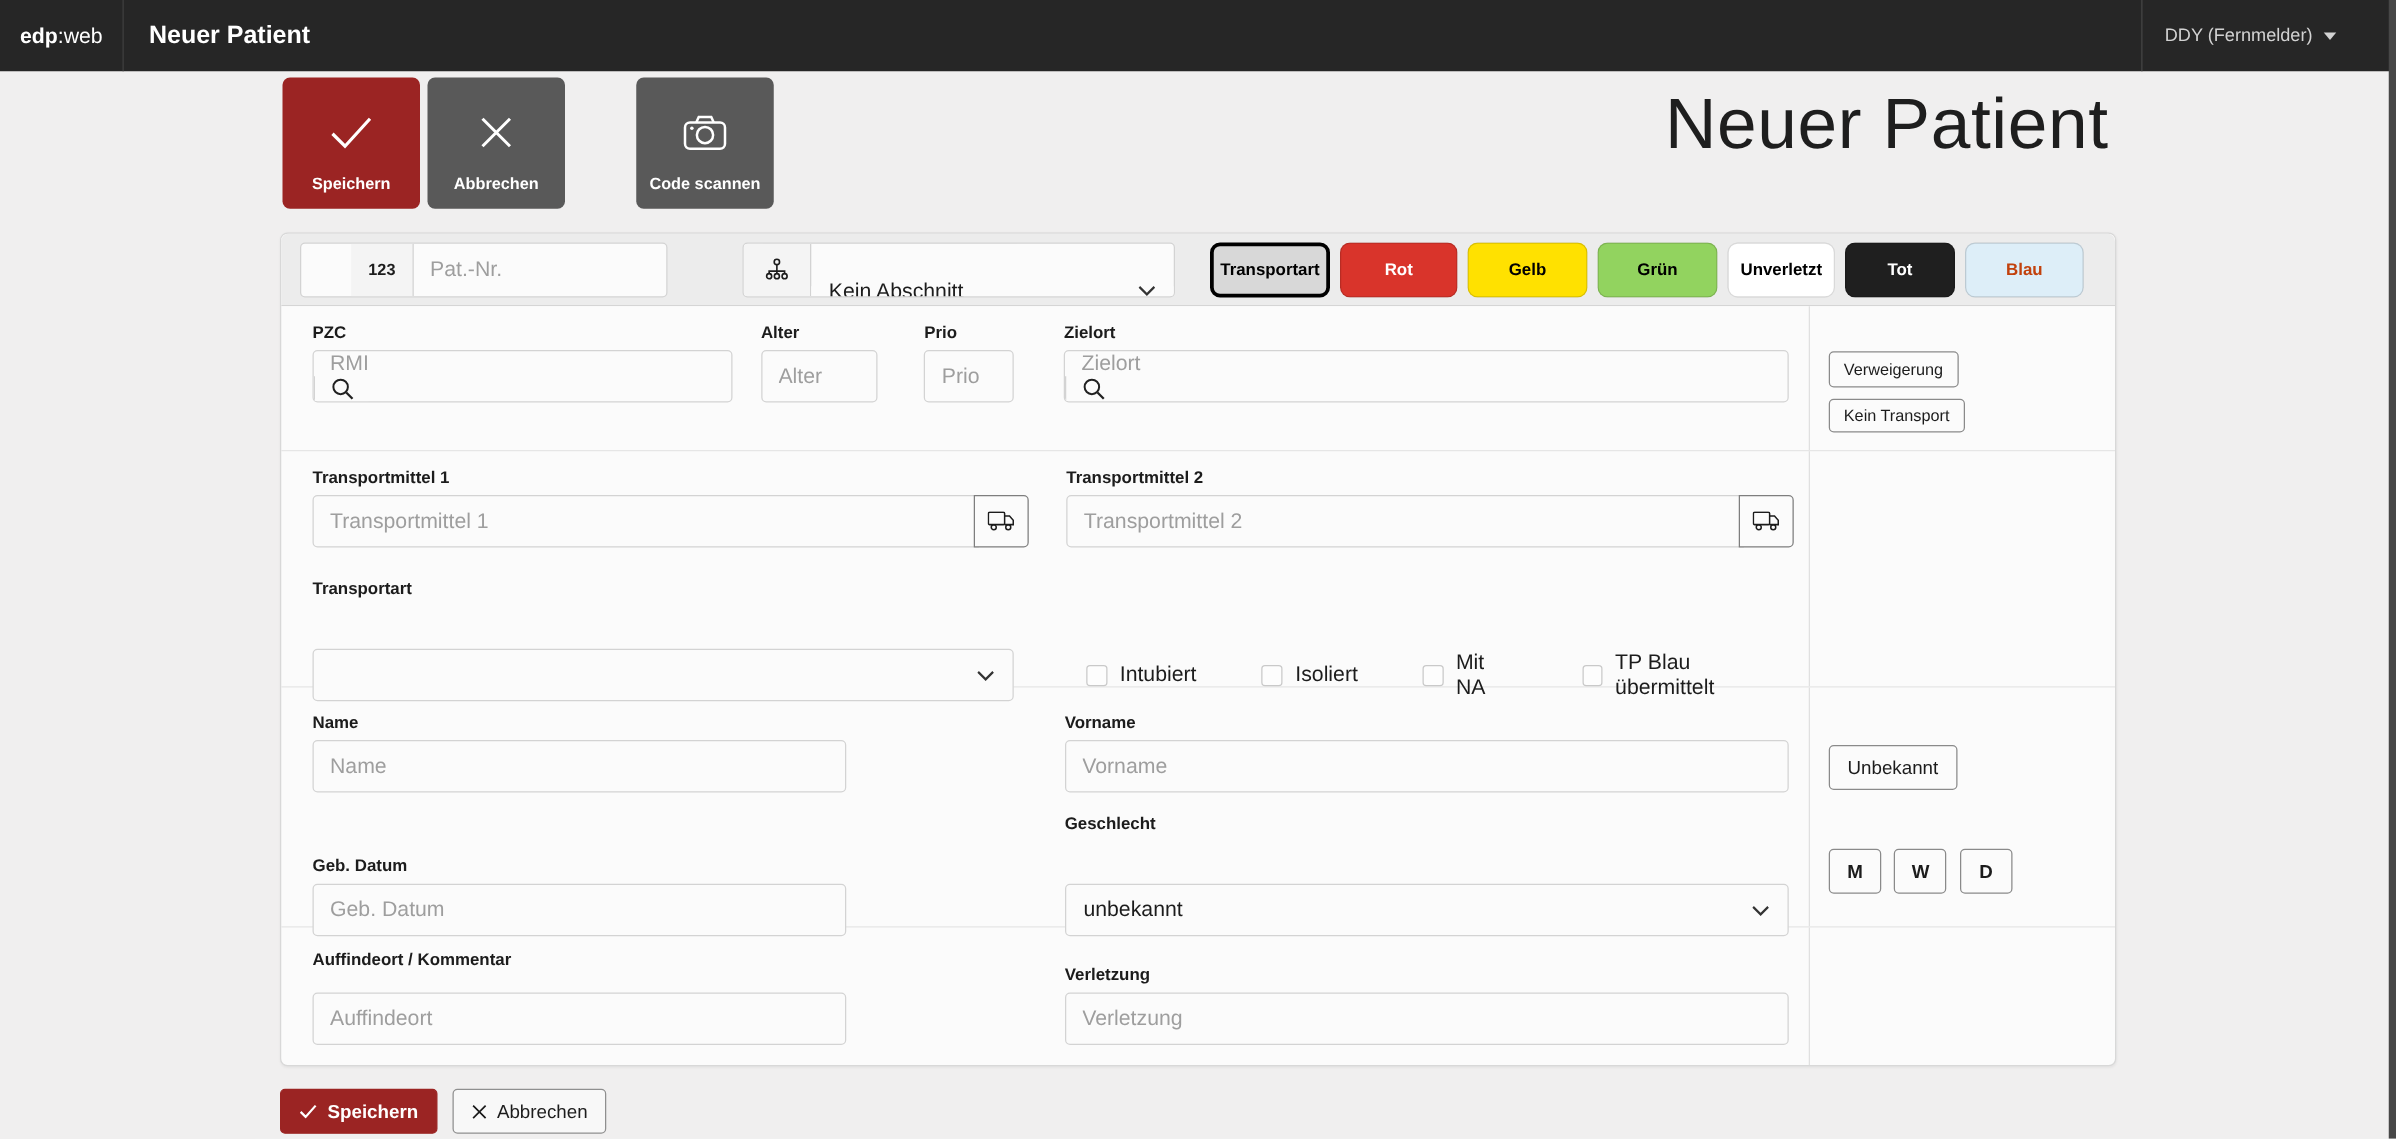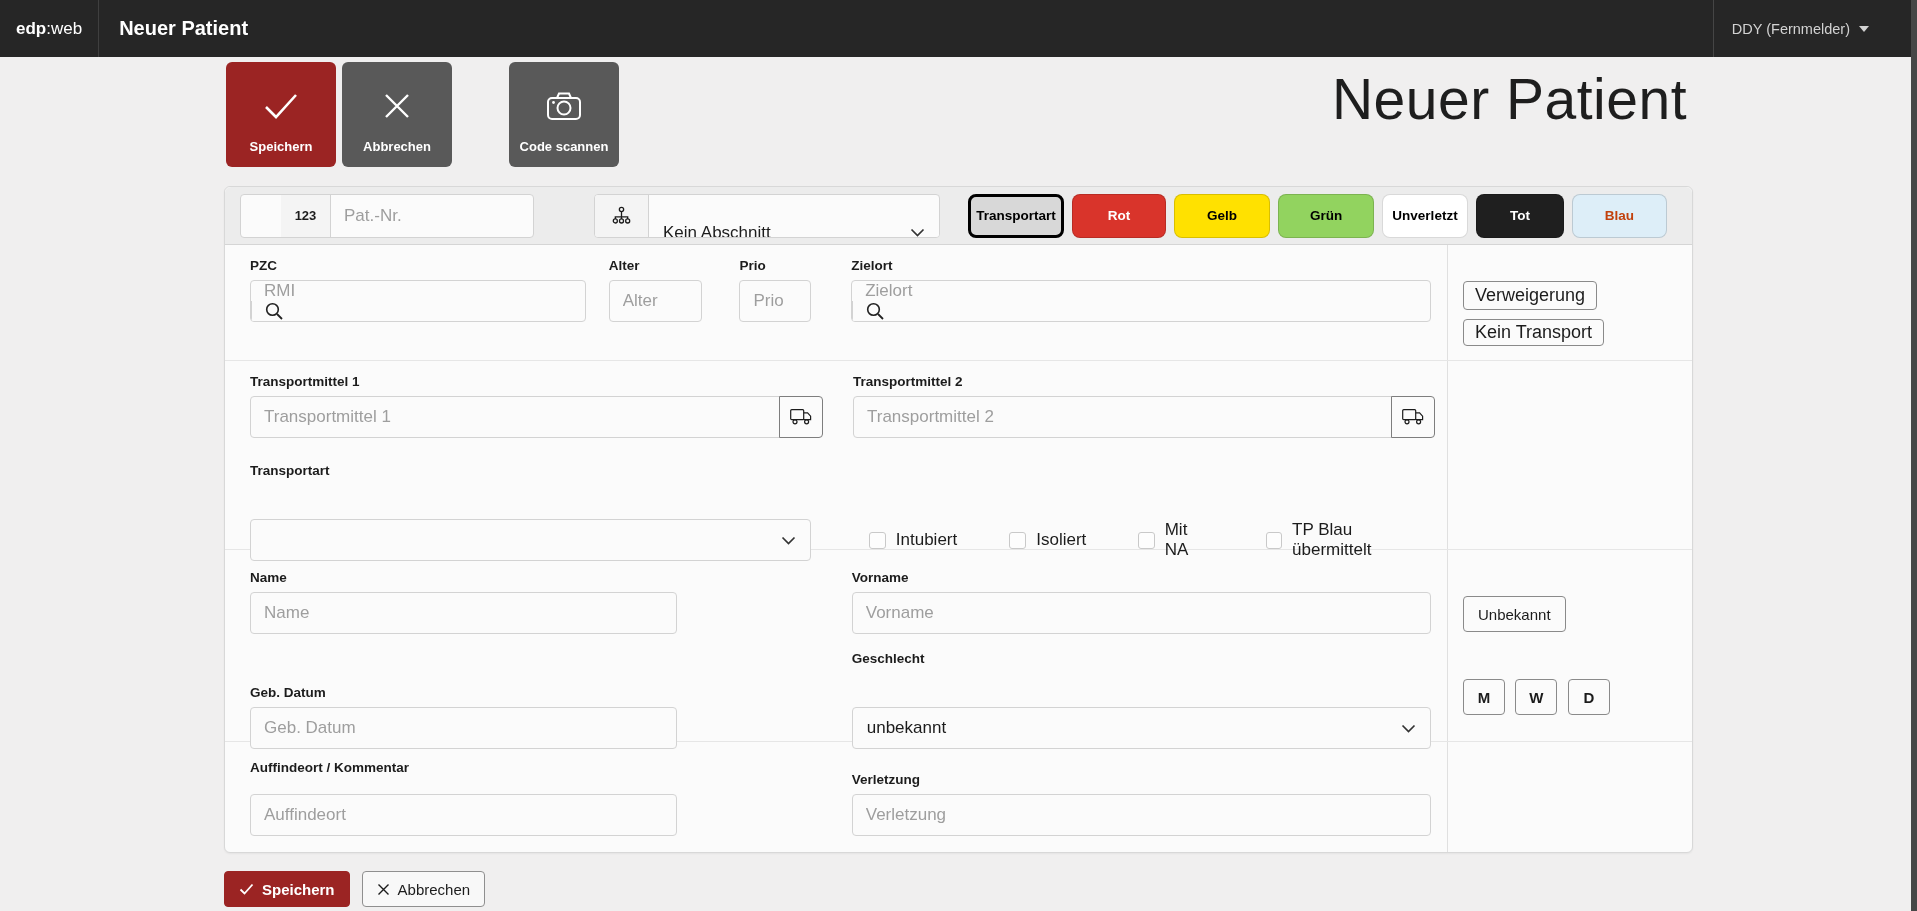--- a/index.html
+++ b/index.html
@@ -91,21 +91,21 @@
   
   .check-row { display:flex; align-items:center; gap:28px; height:42px; }
   .check-item { display:flex; align-items:center; gap:10px; cursor:pointer;padding-left:24px; }
   .checkbox { width:17px; height:17px; border:1px solid #c9c9c9; border-radius:3px; background:#fdfdfd; }
   .check-label { font-size:17px; color:#1c1c1c; }
 
   
   .side-btn { background:#fbfbfb; border:1px solid #8a8a8a; border-radius:4px;
               color:#1c1c1c; cursor:pointer; display:inline-flex; align-items:center;
               justify-content:center; }
-  .side-btn.small { height:29px; font-size:18px; padding:0 11px; }
+  .side-btn.small { height:29px; font-size:13px; padding:0 11px; }
   .side-btn.mid   { height:36px; font-size:15px; padding:0 14px; }
   .side-btn.sq    { height:36px; width:42px; font-size:15px; font-weight:bold; margin-right:6px; }
 
   
   .footer-row { position:absolute; top:871px; left:224px; display:flex; gap:12px; }
   .f-btn { height:36px; border-radius:4px; font-size:15px; display:inline-flex;
            align-items:center; gap:8px; padding:0 14px; cursor:pointer; }
   .f-btn.save { background:#9b2423; border:1px solid #9b2423; color:#ffffff; font-weight:bold; }
   .f-btn.cancel { background:#f8f8f8; border:1px solid #8f8f8f; color:#1c1c1c; }
 </style>

